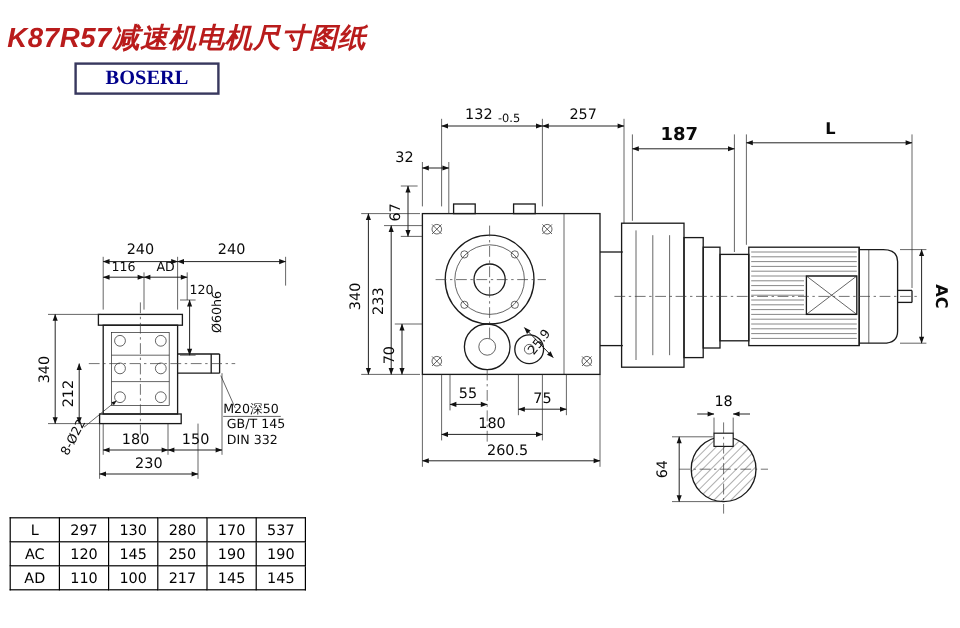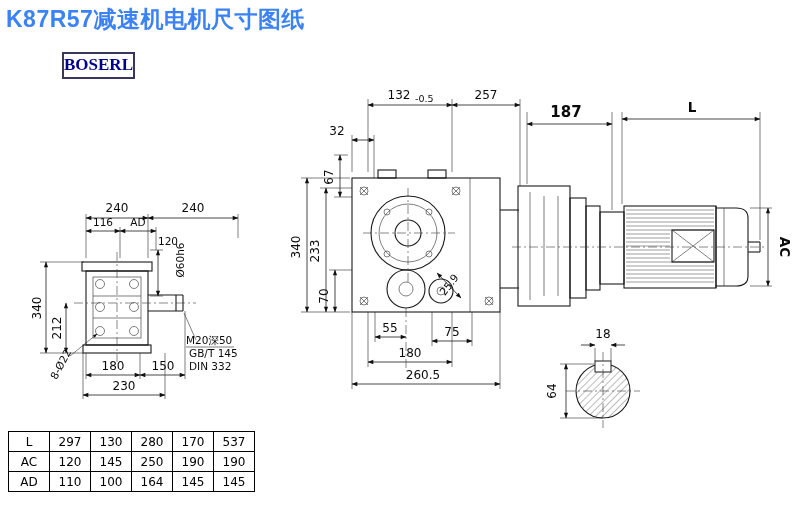--- a/index.html
+++ b/index.html
@@ -1,20 +1,20 @@
 <!DOCTYPE html>
 <html><head>
 <meta charset="utf-8">
 <style>
   html,body { margin:0; padding:0; background:#fff; }
   .page { position:relative; width:800px; height:523px; background:#ffffff; overflow:hidden;
           font-family:"Liberation Sans", sans-serif; }
-  .title { position:absolute; left:6px; top:4px; margin:0; font-size:23px; font-weight:bold;
-           color:#3b82f6; letter-spacing:0.5px; }
-  .logo { position:absolute; left:62px; top:52px; border:2px solid #38385e; padding:1px 0 2px;
+  .title { position:absolute; left:6px; top:16px; margin:0; font-size:23px; font-weight:bold;
+           color:#b91c1c; letter-spacing:0.5px;font-style:italic; }
+  .logo { position:absolute; left:62px; top:52px; border:2px solid #38385e; padding:1px 24px 2px;
           font-family:"Liberation Serif", serif; font-size:17px; font-weight:bold; color:#00008b;
           background:#fff; }
   svg.drawing { position:absolute; left:0; top:0; }
 
   
   .ln  { stroke:#1a1a1a; stroke-width:1.1; fill:none; }
   .tn  { stroke:#2a2a2a; stroke-width:0.6; fill:none; }
   .fin { stroke:#4a4a4a; stroke-width:0.55; fill:none; }
   .dim { stroke:#1a1a1a; stroke-width:0.8; fill:none; }
   .dima { marker-start:url(#arr); marker-end:url(#arr); }
@@ -291,20 +291,20 @@
         <td>120</td>
         <td>145</td>
         <td>250</td>
         <td>190</td>
         <td>190</td>
       </tr>
       <tr>
         <th>AD</th>
         <td>110</td>
         <td>100</td>
-        <td>164</td>
+        <td>217</td>
         <td>145</td>
         <td>145</td>
       </tr>
     </tbody>
   </table>
 
 </div>
 
 </body></html>

